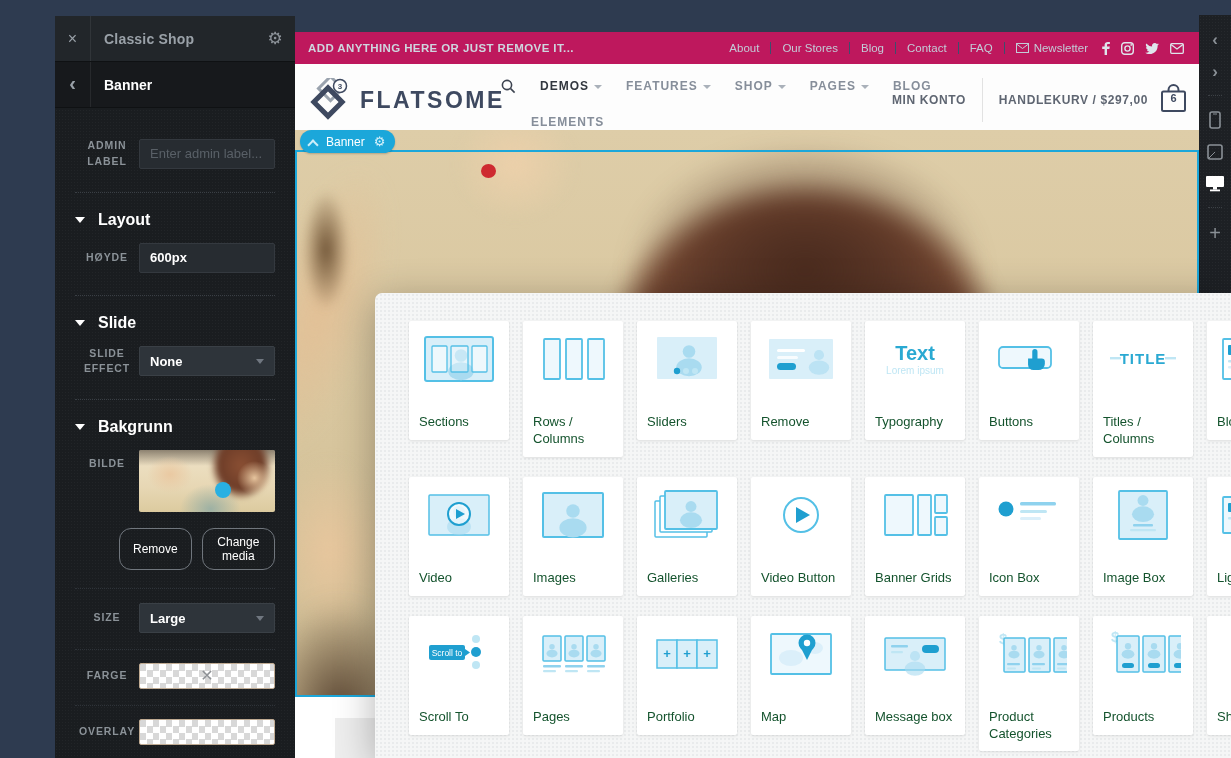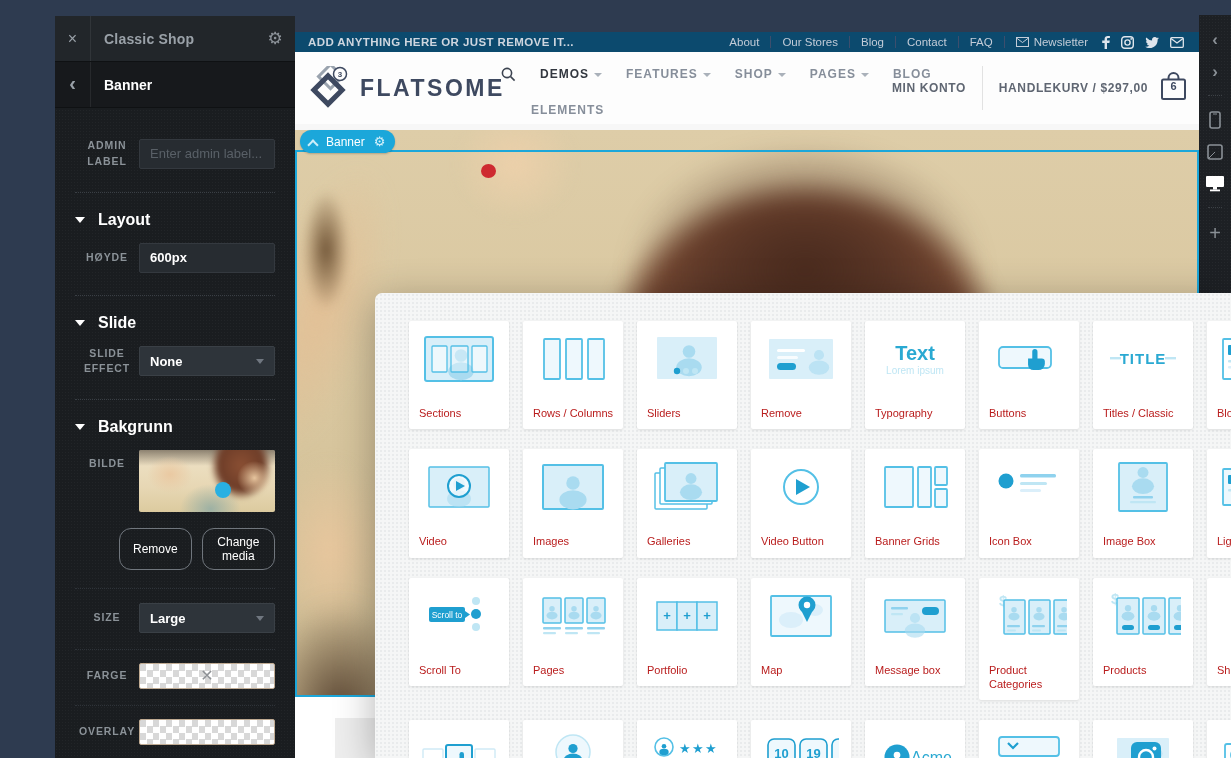--- a/index.html
+++ b/index.html
@@ -47,21 +47,21 @@
   .th-dot { position:absolute; left:56%; top:52%; width:16px; height:16px; border-radius:50%; background:#29b0e2; }
   .sb-btnrow { display:flex; gap:10px; margin:16px 0 0 44px; }
   .sb-btn { border:1px solid #70767d; border-radius:12px; background:transparent; color:#fff; font-size:12px;
             padding:6px 13px; cursor:pointer; font-family:inherit; }
   .checker { height:26px; border:1px solid #c0ab93; border-radius:2px; position:relative; cursor:pointer;
              background:repeating-conic-gradient(#ffffff 0% 25%, #d8d8d8 0% 50%); background-size:13px 13px; }
   .checker .x { position:absolute; left:50%; top:50%; transform:translate(-50%,-52%); color:#8f9296; font-size:16px; }
 
   
   .preview { position:absolute; left:295px; top:32px; width:904px; height:726px; background:#f7f7f7; z-index:5; }
-  .topbar { height:20px; background:#0c4a6e; display:flex; align-items:center; padding:0 13px; }
+  .topbar { height:32px; background:#be185d; display:flex; align-items:center; padding:0 13px; }
   .tb-msg { color:#cfd6df; font-size:11.5px; font-weight:bold; letter-spacing:.4px; flex:1; white-space:nowrap; }
   .tb-right { display:flex; align-items:center; }
   .tb-link { color:#c3ccd8; font-size:11.5px; padding:0 11px; border-right:1px solid #3d4e6d; cursor:pointer; white-space:nowrap; }
   .tb-news { display:flex; align-items:center; gap:5px; color:#c3ccd8; font-size:11.5px; padding:0 12px 0 11px; cursor:pointer; }
   .tb-social { display:flex; align-items:center; gap:11px; padding:0 2px 0 2px; }
   .tb-social svg { display:block; cursor:pointer; }
 
   .site-header { height:72px; background:#fdfdfd; position:relative; }
   .logo { position:absolute; left:14px; top:14px; display:flex; align-items:center; gap:9px; cursor:pointer; }
   .logo-text { color:#3e4960; font-size:23px; font-weight:bold; letter-spacing:2.5px; }
@@ -131,21 +131,21 @@
   .rt-plus { color:#8a9096; font-size:20px; cursor:pointer; line-height:1; }
 
   
   .modal { position:absolute; left:375px; top:293px; width:856px; height:465px; background:#f5f6f6;
            border-radius:7px 0 0 0; box-shadow:0 8px 40px rgba(0,0,0,.3); z-index:40; overflow:hidden;
            background-image:radial-gradient(#e9ebec 1px, transparent 1px); background-size:4px 4px;
            padding:28px 0 0 34px; }
   .grid { display:grid; grid-template-columns:repeat(8,100px); column-gap:14px; row-gap:20px; align-items:start; }
   .card { width:100px; background:#fff; border-radius:2px; box-shadow:0 1px 3px rgba(0,0,0,.10); padding:8px 0 9px; cursor:pointer; }
   .card-icon { height:60px; display:flex; align-items:center; justify-content:center; }
-  .card-label { margin:17px 0 0 10px; font-size:11px; color:#b91c1c; line-height:1.3; padding-right:2px; }
+  .card-label { margin:25px 0 0 10px; font-size:13px; color:#14532d; line-height:1.3; padding-right:2px; }
 </style>
 </head>
 <body>
 
 <div class="stage">
 
   <aside class="sidebar">
     <div class="sb-header">
       <span class="sb-col sb-x">×</span>
       <span class="sb-title">Classic Shop</span>
@@ -451,21 +451,21 @@
           <div class="card-label">Buttons</div>
         </div>
         <div class="card">
           <div class="card-icon">
             <svg width="76" height="56" viewBox="0 0 76 56">
               <rect x="5" y="26" width="11" height="2.4" fill="#bfe6f4"></rect>
               <rect x="60" y="26" width="11" height="2.4" fill="#bfe6f4"></rect>
               <text x="38" y="33" text-anchor="middle" font-size="15" font-weight="bold" letter-spacing="1" fill="#2aa9d2" font-family="Liberation Sans,sans-serif">TITLE</text>
             </svg>
           </div>
-          <div class="card-label">Titles / Classic</div>
+          <div class="card-label">Titles / Columns</div>
         </div>
         <div class="card">
           <div class="card-icon">
             <svg width="76" height="56" viewBox="0 0 76 56">
               <rect x="4" y="8" width="30" height="40" rx="1" fill="#fff" stroke="#54c0e6" stroke-width="1.8"></rect>
               <rect x="9" y="14" width="11" height="10" rx="1" fill="#1f9fd0"></rect>
               <rect x="9" y="29" width="18" height="2.5" rx="1" fill="#bfe6f4"></rect>
               <rect x="9" y="35" width="14" height="2.5" rx="1" fill="#dbeffa"></rect>
             </svg>
           </div>

